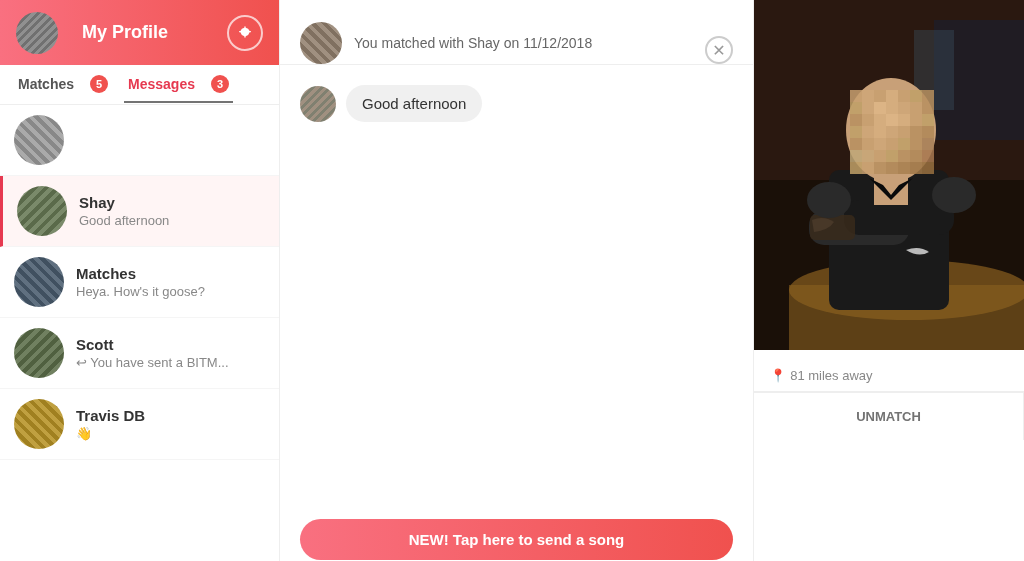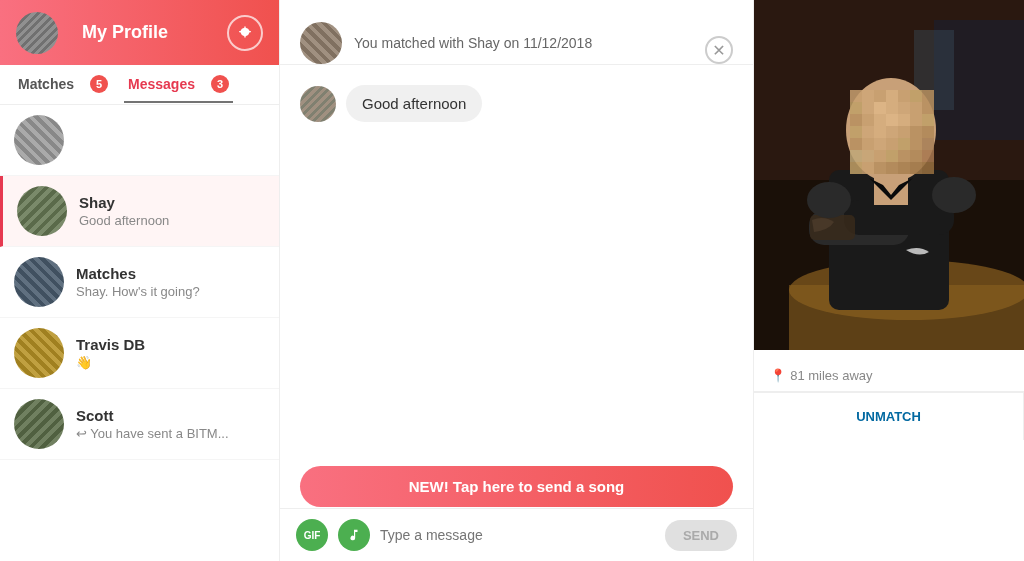--- a/index.html
+++ b/index.html
@@ -53,21 +53,21 @@
     .chat-input { flex: 1; border: none; outline: none; font-size: 14px; color: #333; background: transparent; }
     .send-btn { background: #e0e0e0; color: #aaa; border: none; border-radius: 20px; padding: 8px 18px; font-size: 13px; font-weight: 700; cursor: pointer; }
 
     
     .profile-panel { width: 270px; display: flex; flex-direction: column; flex-shrink: 0; }
     .profile-photo { height: 350px; overflow: hidden; background: #333; position: relative; }
     .profile-info { padding: 14px 16px 8px; border-bottom: 1px solid #eee; }
     .profile-name-age { font-size: 22px; font-weight: 700; color: #222; }
     .profile-distance { display: flex; align-items: center; gap: 4px; color: #888; font-size: 13px; margin-top: 4px; }
     .profile-actions { display: flex; }
-    .action-btn { flex: 1; padding: 16px 0; text-align: center; font-size: 13px; font-weight: 600; cursor: pointer; color: #0369a1; border: none; background: white; border-top: 1px solid #eee; }
+    .action-btn { flex: 1; padding: 16px 0; text-align: center; font-size: 13px; font-weight: 600; cursor: pointer; color: #737373; border: none; background: white; border-top: 1px solid #eee; }
     .action-btn:first-child { border-right: 1px solid #eee; }
 
     
     .pixel-box { width: 100%; height: 100%; background: repeating-linear-gradient(45deg, #888 0px, #888 4px, #aaa 4px, #aaa 8px); }
     .pixel-box2 { width: 100%; height: 100%; background: repeating-linear-gradient(135deg, #7a8a6a 0px, #7a8a6a 4px, #5a6a4a 4px, #5a6a4a 8px); }
     .pixel-box3 { width: 100%; height: 100%; background: repeating-linear-gradient(45deg, #607080 0px, #607080 4px, #405060 4px, #405060 8px); }
     .pixel-box4 { width: 100%; height: 100%; background: repeating-linear-gradient(135deg, #708060 0px, #708060 4px, #506040 4px, #506040 8px); }
     .pixel-box5 { width: 100%; height: 100%; background: repeating-linear-gradient(45deg, #c0a040 0px, #c0a040 4px, #a08020 4px, #a08020 8px); }
     .pixel-box-header { width: 100%; height: 100%; background: repeating-linear-gradient(135deg, #909090 0px, #909090 3px, #707070 3px, #707070 6px); }
     .pixel-box-chat { width: 100%; height: 100%; background: repeating-linear-gradient(45deg, #a09080 0px, #a09080 4px, #807060 4px, #807060 8px); }
@@ -121,39 +121,39 @@
         <div class="convo-name">Shay</div>
         <div class="convo-preview">Good afternoon</div>
       </div>
     </div>
     <div class="convo-item">
       <div class="convo-avatar av3">
           <div class="pixel-box3"></div>
         </div>
       <div class="convo-info">
         <div class="convo-name">Matches</div>
-        <div class="convo-preview">Shay. How's it going?</div>
+        <div class="convo-preview">Heya. How's it goose?</div>
+      </div>
+    </div>
+    <div class="convo-item">
+      <div class="convo-avatar av4">
+          <div class="pixel-box4"></div>
+        </div>
+      <div class="convo-info">
+        <div class="convo-name">Scott</div>
+        <div class="convo-preview">↩ You have sent a BITM...</div>
       </div>
     </div>
     <div class="convo-item">
       <div class="convo-avatar av5">
           <div class="pixel-box5"></div>
         </div>
       <div class="convo-info">
         <div class="convo-name">Travis DB</div>
         <div class="convo-preview">👋</div>
-      </div>
-    </div>
-    <div class="convo-item">
-      <div class="convo-avatar av4">
-          <div class="pixel-box4"></div>
-        </div>
-      <div class="convo-info">
-        <div class="convo-name">Scott</div>
-        <div class="convo-preview">↩ You have sent a BITM...</div>
       </div>
     </div>
   </div>
 </div>
 
 <div class="chat-area">
 
   <div class="chat-header">
     <div class="chat-header-left">
       <div class="chat-avatar">
@@ -168,30 +168,20 @@
     <div class="message-row">
       <div class="msg-avatar">
         <div style="width:100%;height:100%;" class="pixel-box-msg"></div>
       </div>
       <div class="message-bubble">Good afternoon</div>
     </div>
   </div>
 
   <div class="chat-song-banner">NEW! Tap here to send a song</div>
 
-  <div class="chat-input-row">
-    <div class="gif-btn">GIF</div>
-    <div class="music-btn">
-      <svg width="14" height="14" viewBox="0 0 24 24" fill="white">
-          <path d="M12 3v10.55A4 4 0 1 0 14 17V7h4V3h-6z"></path>
-        </svg>
-    </div>
-    <input class="chat-input" type="text" placeholder="Type a message" style="">
-    <button class="send-btn">SEND</button>
-  </div>
 </div>
 
 <div class="profile-panel">
 
   <div class="profile-photo">
     <div class="profile-bg">
 
       <svg width="270" height="350" viewBox="0 0 270 350">
 
         <rect width="270" height="350" fill="#1a1008"></rect>

